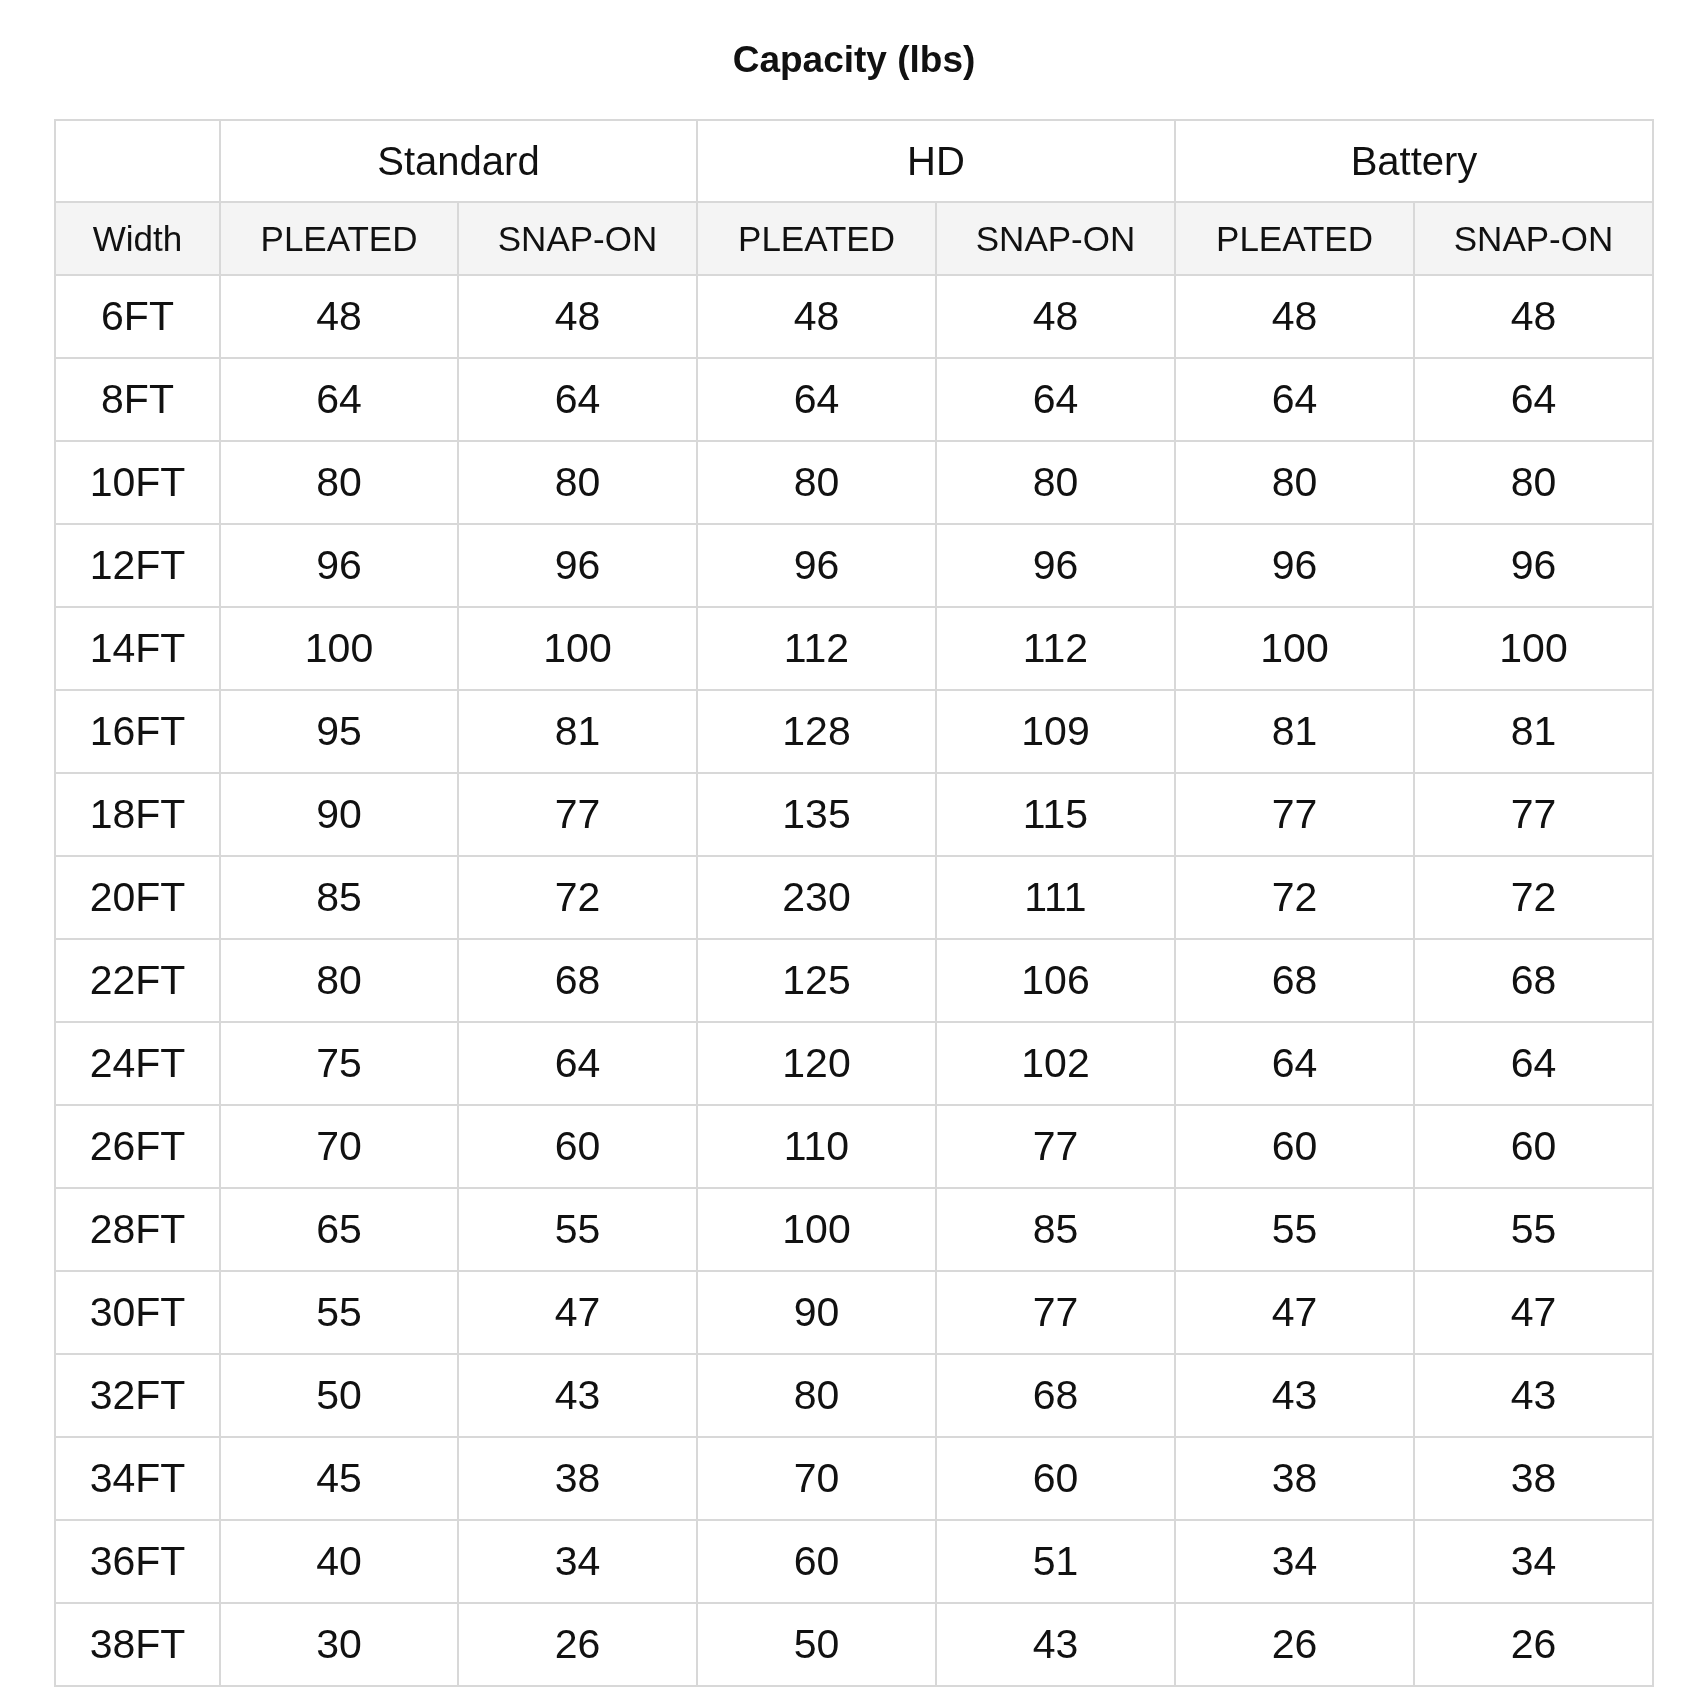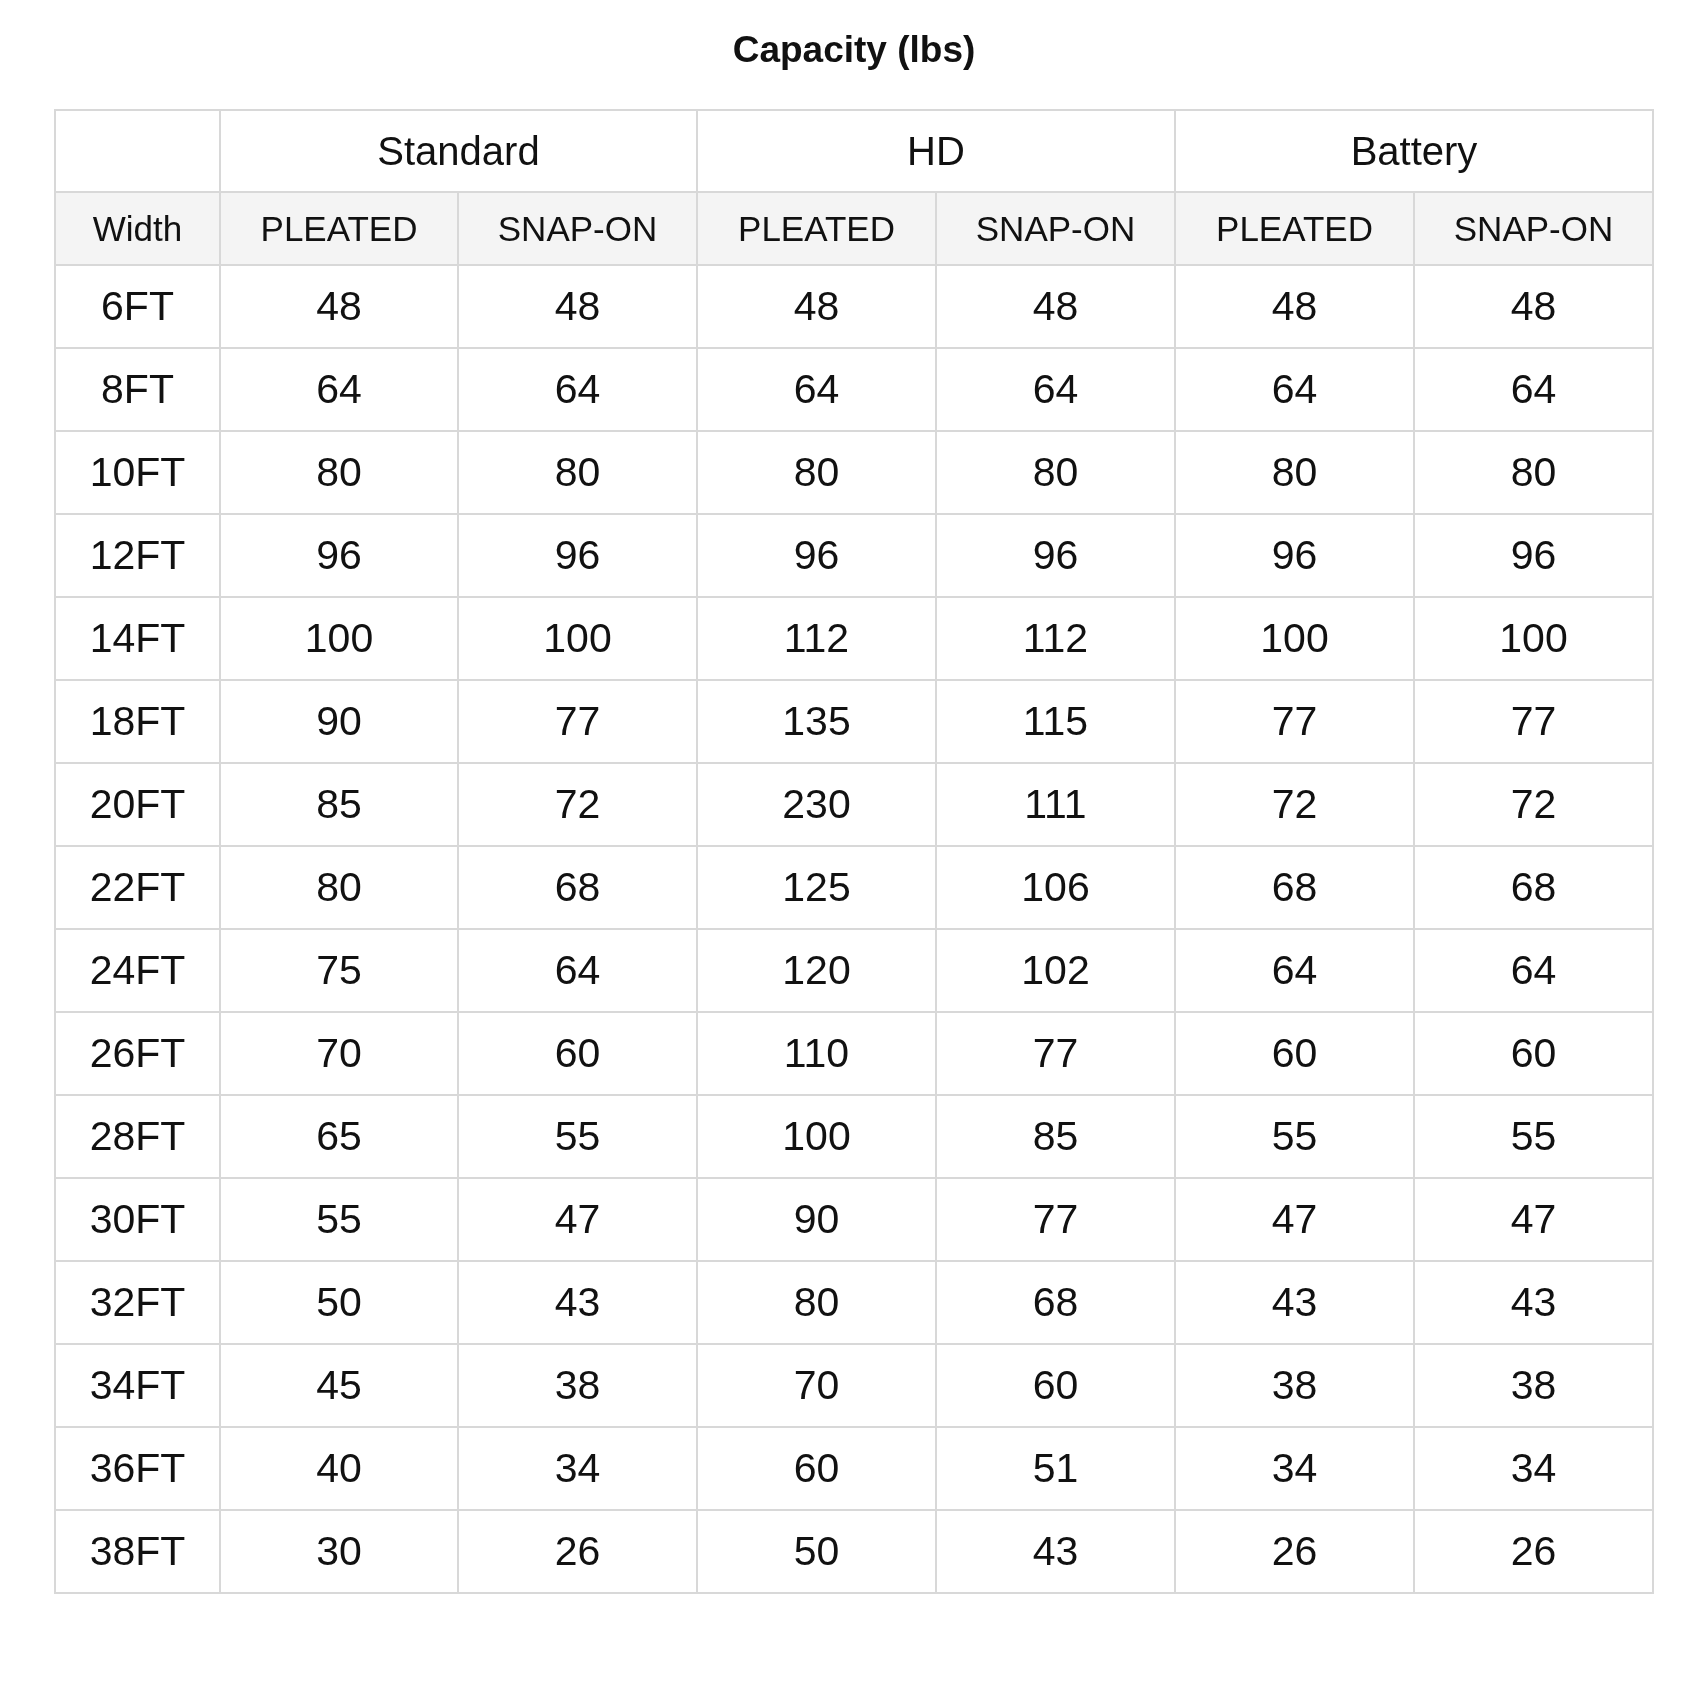--- a/index.html
+++ b/index.html
@@ -8,21 +8,21 @@
     background: #ffffff;
   }
   body {
     width: 1708px;
     height: 1708px;
     overflow: hidden;
     font-family: "Liberation Sans", "DejaVu Sans", sans-serif;
     color: #111111;
   }
   .chart-title {
-    padding-top: 30px;
+    padding-top: 40px;
     width: 1708px;
     text-align: center;
     font-size: 37px;
     font-weight: bold;
     line-height: 40px;
     color: #111111;
   }
   table.capacity-table {
     margin: 39px auto 0 auto;
     width: 1598px;
@@ -130,20 +130,29 @@
       <tr>
     <th class="width-cell">14FT</th>
     <td class="value-cell">100</td>
     <td class="value-cell">100</td>
     <td class="value-cell">112</td>
     <td class="value-cell">112</td>
     <td class="value-cell">100</td>
     <td class="value-cell">100</td>
   </tr>
       <tr>
+    <th class="width-cell">16FT</th>
+    <td class="value-cell">95</td>
+    <td class="value-cell">81</td>
+    <td class="value-cell">128</td>
+    <td class="value-cell">109</td>
+    <td class="value-cell">81</td>
+    <td class="value-cell">81</td>
+  </tr>
+      <tr>
     <th class="width-cell">18FT</th>
     <td class="value-cell">90</td>
     <td class="value-cell">77</td>
     <td class="value-cell">135</td>
     <td class="value-cell">115</td>
     <td class="value-cell">77</td>
     <td class="value-cell">77</td>
   </tr>
       <tr>
     <th class="width-cell">20FT</th>

